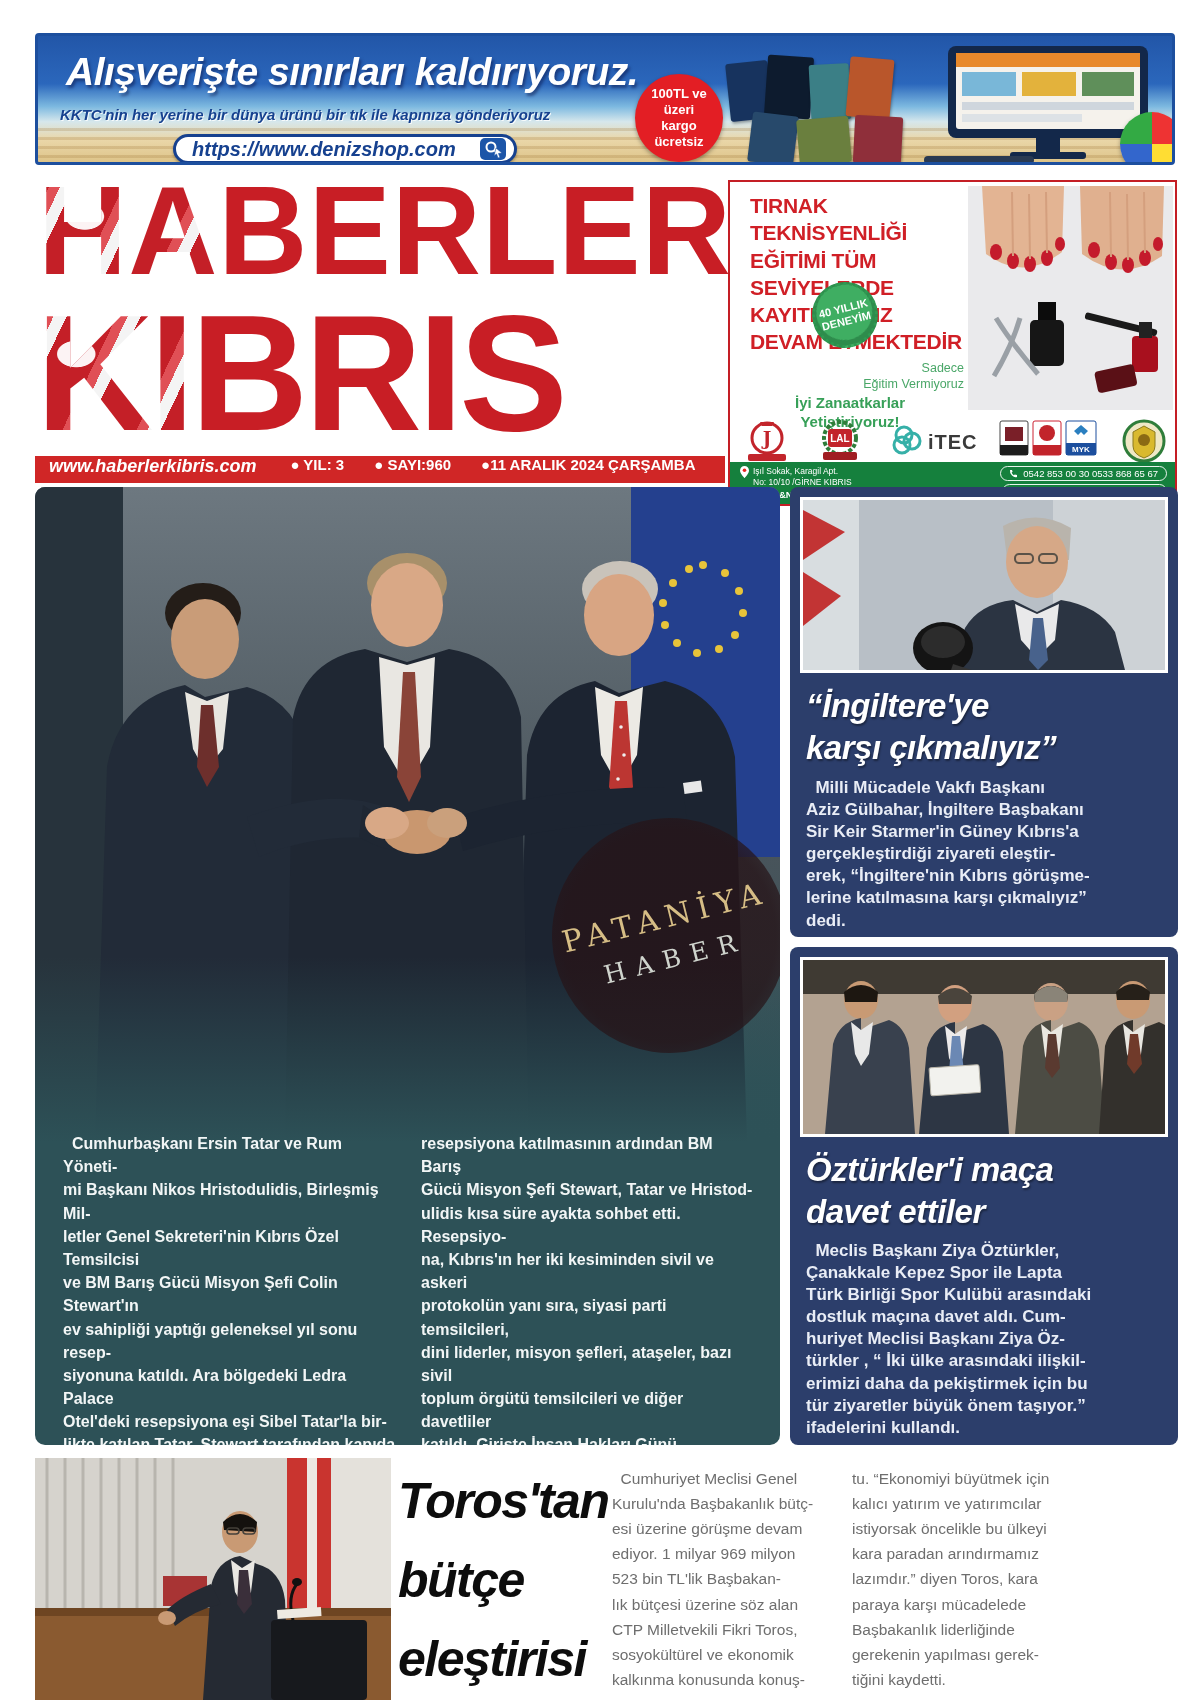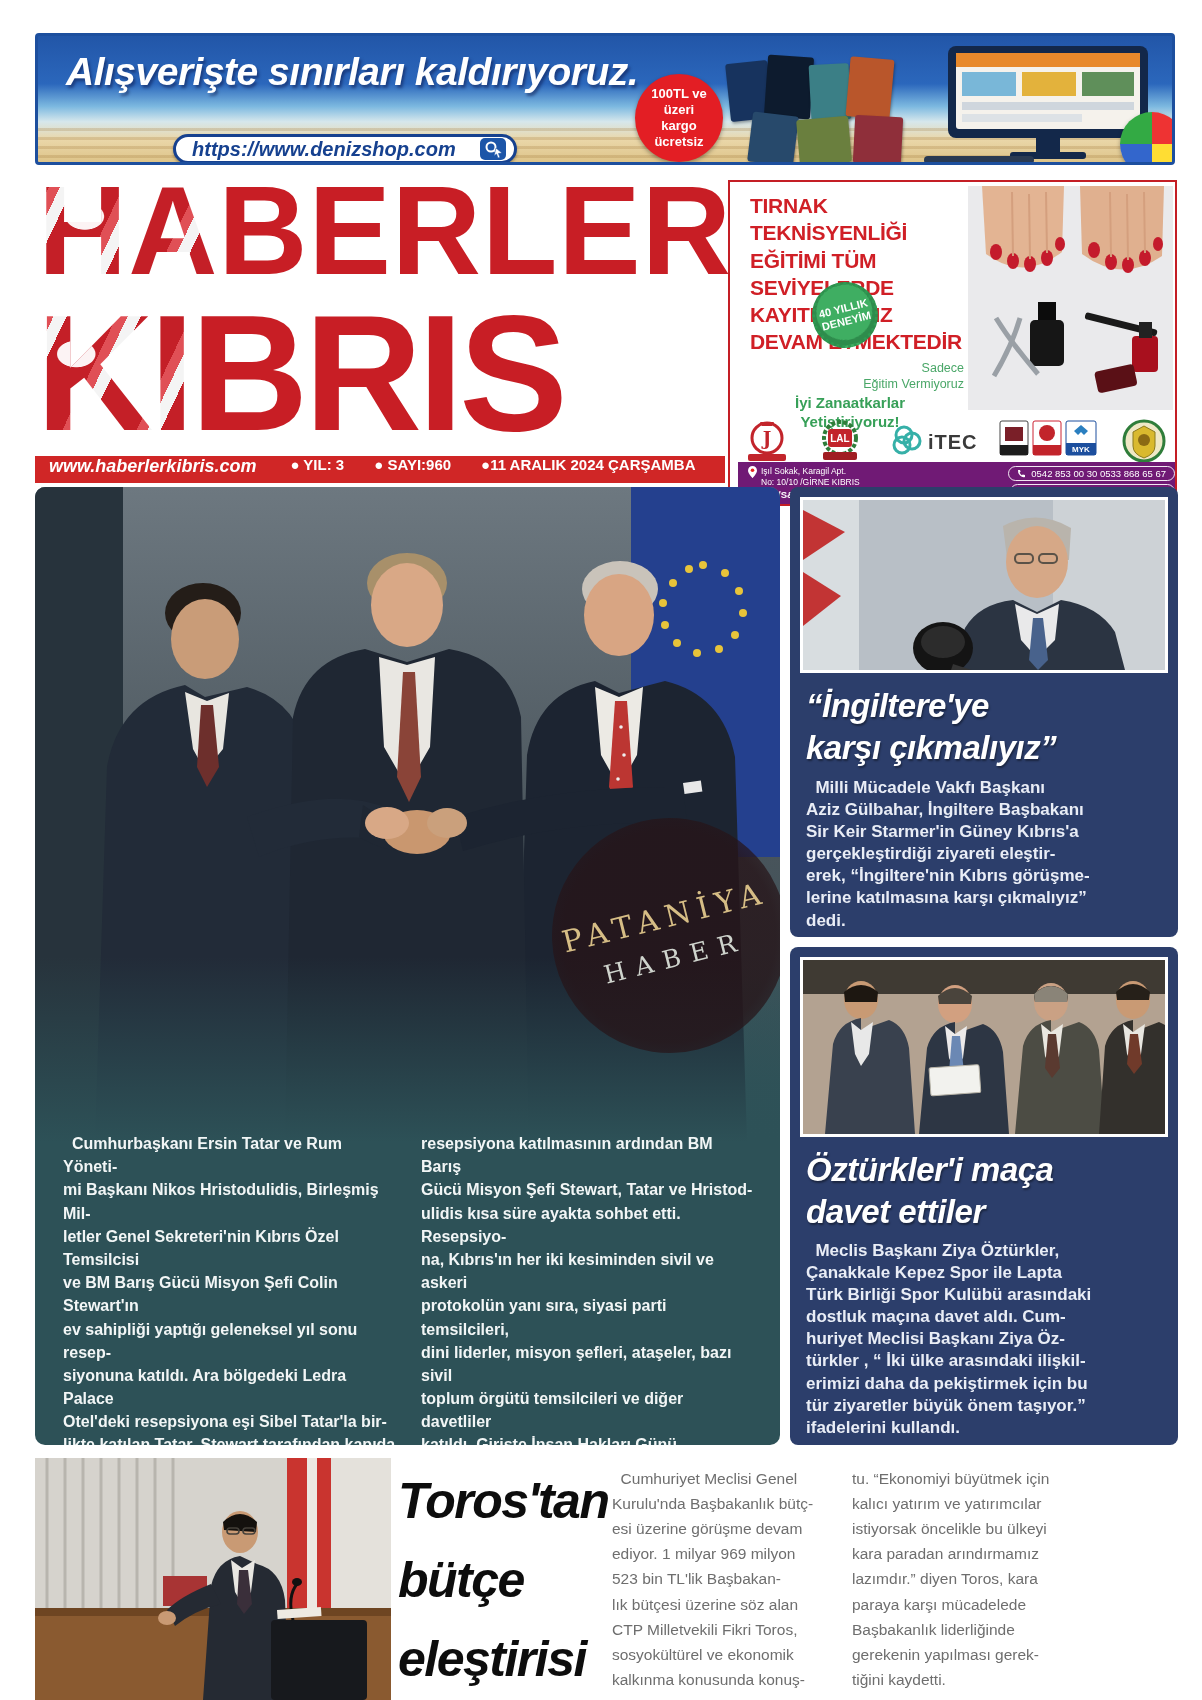--- a/index.html
+++ b/index.html
@@ -75,21 +75,21 @@
     background:radial-gradient(circle at 50% 45%, #3fae62 0 62%, #2e8c4c 63%);
     border:3px dotted #2f9a52; color:#fff; font-weight:bold; font-size:11px; line-height:1.2;
     display:flex; align-items:center; justify-content:center; text-align:center; transform:rotate(-14deg); }
   .nail-tag { position:absolute; left:6px; top:178px; width:228px; text-align:right;
     color:#4aa768; font-size:12.5px; line-height:1.3; }
   .nail-tag-bold { position:absolute; left:6px; top:212px; width:228px; text-align:center;
     color:#37a058; font-size:15px; font-weight:900; line-height:1.25; }
   .nail-photo { position:absolute; left:238px; top:4px; width:205px; height:224px; background:#eaeaec; }
   .nail-logos { position:absolute; left:6px; top:236px; width:437px; height:46px;
     display:flex; align-items:center; justify-content:space-between; padding:0 6px; }
-  .nail-footer { position:absolute; left:8px; bottom:0; width:100%; height:42px; background:#701a75;
+  .nail-footer { position:absolute; left:0; bottom:0; width:100%; height:42px; background:#15803d;
     color:#fff; display:flex; justify-content:space-between; padding:4px 8px 3px 10px; }
   .nf-left { display:flex; flex-direction:column; gap:2px; }
   .nf-row { display:flex; align-items:flex-start; gap:4px; font-size:8.5px; line-height:1.25; }
   .nf-right { display:flex; flex-direction:column; gap:3px; align-items:flex-end; }
   .pill { border:1px solid rgba(255,255,255,.9); border-radius:9px; padding:1px 8px;
     font-size:9.5px; display:flex; align-items:center; gap:5px; white-space:nowrap; }
 
   
   .main-story { position:absolute; left:35px; top:487px; width:745px; height:958px;
     background:#2d5157; border-radius:10px; overflow:hidden; }
@@ -129,20 +129,21 @@
   .bcol2 { left:852px; width:238px; }
 </style>
 </head>
 <body>
 
 <div class="page">
 
   <div class="top-ad">
     <div class="boardwalk"></div>
     <div class="top-ad-headline">Alışverişte sınırları kaldırıyoruz.</div>
+    <div class="top-ad-subline">KKTC'nin her yerine bir dünya ürünü  bir tık ile kapınıza gönderiyoruz</div>
     <div class="url-pill">
       <span>https://www.denizshop.com</span>
       <span class="search-box">
         <svg width="20" height="18" viewBox="0 0 20 18">
           <circle cx="8" cy="7" r="4.5" fill="none" stroke="#fff" stroke-width="2"></circle>
           <line x1="11" y1="10" x2="14" y2="13" stroke="#fff" stroke-width="2"></line>
           <path d="M13 8 L19 13 L15.5 13.5 L17 17.5 L15 18 L13.5 14 L11 16 Z" fill="#fff" stroke="#1c55a8" stroke-width="0.6"></path>
         </svg>
       </span>
     </div>

